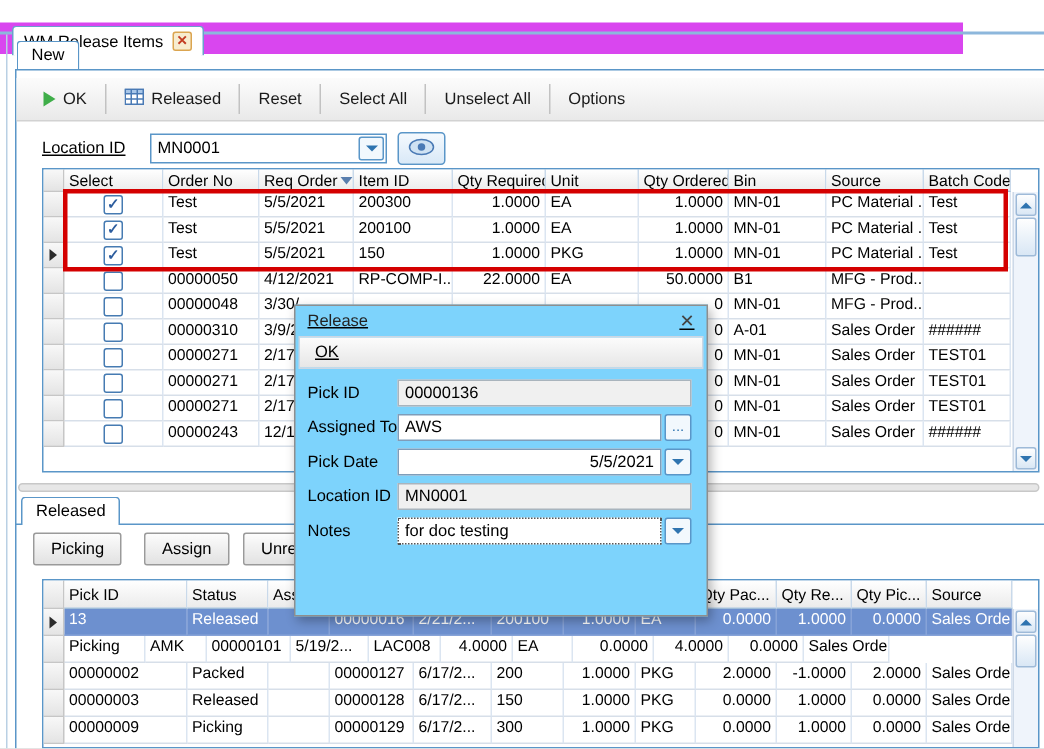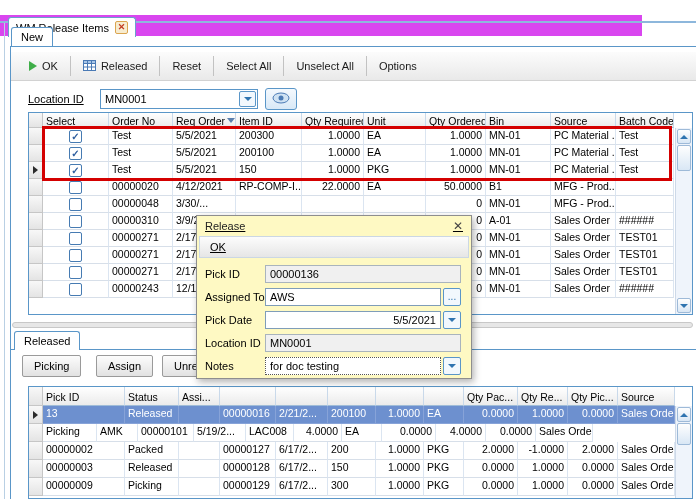--- a/index.html
+++ b/index.html
@@ -86,22 +86,22 @@
 
   
   #splitter{left:12px;top:322px;width:681px;height:6px;background:#e7e7e7;border:1px solid #c8c8c8;border-radius:3px;}
   #released-tab{left:14px;top:331px;}
   .hline3{position:absolute;left:10px;top:349px;width:686px;height:1px;background:#5a96c8;}
   .rbtn{position:absolute;top:355px;height:22px;border:1px solid #9a9a9a;border-radius:2px;
         background:linear-gradient(#fcfcfc,#e2e2e2);padding:0 11px;display:flex;align-items:center;}
   #btn-refresh{left:22px;} #btn-assign{left:96px;} #btn-unrelease{left:162px;}
 
   
-  #dialog{left:196px;top:203px;width:276px;height:164px;background:#fef9c3;border:1px solid #8e8e8e;
-          box-shadow:2px 3px 7px rgba(0,0,0,.3);z-index:10;margin-top:12px;}
+  #dialog{left:196px;top:203px;width:276px;height:208px;background:#7dd3fc;border:1px solid #8e8e8e;
+          box-shadow:2px 3px 7px rgba(0,0,0,.3);z-index:10;}
   .dlg-title{height:20px;display:flex;align-items:center;padding:0 8px;color:#222;}
   .dlg-close{margin-left:auto;color:#444;font-size:12px;line-height:1;}
   .dlg-okbar{margin:0 2px;height:22px;background:linear-gradient(#fcfcfc,#e6e6e6);
              border:1px solid #cbd7e4;display:flex;align-items:center;padding-left:10px;}
   .dlg-fields{position:absolute;left:0;top:48px;right:0;}
   .dlg-row{display:flex;align-items:center;height:19px;margin:0 10px 4px 8px;}
   .dlg-label{width:60px;flex:none;}
   .dlg-input{flex:1;height:18px;display:flex;align-items:center;padding:0 4px;
              border:1px solid #7f9db9;background:#fff;overflow:hidden;}
   .dlg-input.ro{background:#f0f0f0;border-color:#a9b4bd;}
@@ -262,21 +262,21 @@
           <div class="g-cell" style="text-align: right; width: 60px;">1.0000</div>
           <div class="g-cell" style="width: 65px;">MN-01</div>
           <div class="g-cell" style="width: 65px;">PC Material ...</div>
           <div class="g-cell" style="width: 58px;">Test</div>
         </div>
         <div class="g-row">
           <div class="g-cell g-selcol" style="width: 14px;"></div>
           <div class="g-cell g-cbcell" style="width: 66px;">
             <span class="cb"></span>
           </div>
-          <div class="g-cell" style="width: 64px;">00000020</div>
+          <div class="g-cell" style="width: 64px;">00000050</div>
           <div class="g-cell" style="width: 63px;">4/12/2021</div>
           <div class="g-cell" style="width: 66px;">RP-COMP-I...</div>
           <div class="g-cell" style="text-align: right; width: 62px;">22.0000</div>
           <div class="g-cell" style="width: 62px;">EA</div>
           <div class="g-cell" style="text-align: right; width: 60px;">50.0000</div>
           <div class="g-cell" style="width: 65px;">B1</div>
           <div class="g-cell" style="width: 65px;">MFG - Prod...</div>
           <div class="g-cell" style="width: 58px;"></div>
         </div>
         <div class="g-row">

